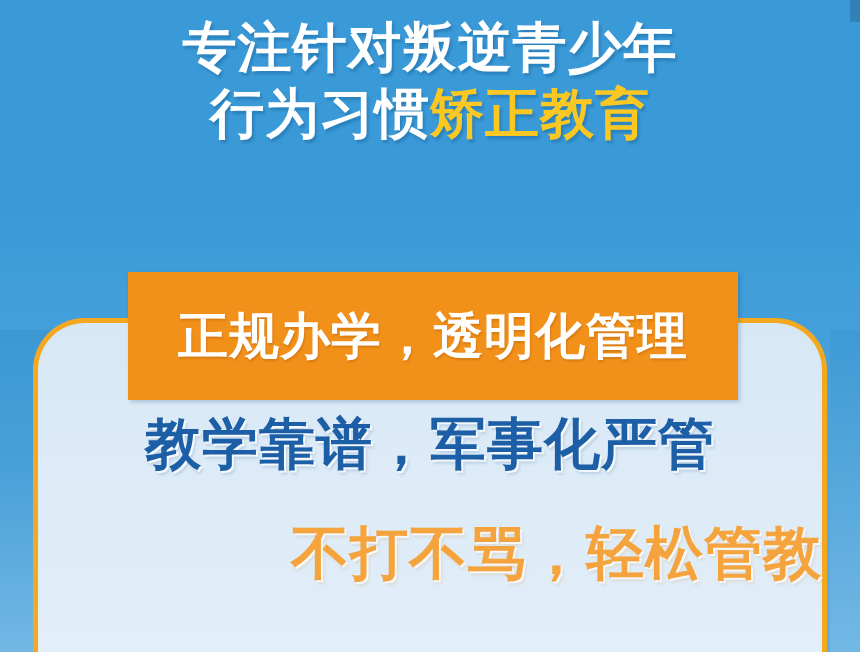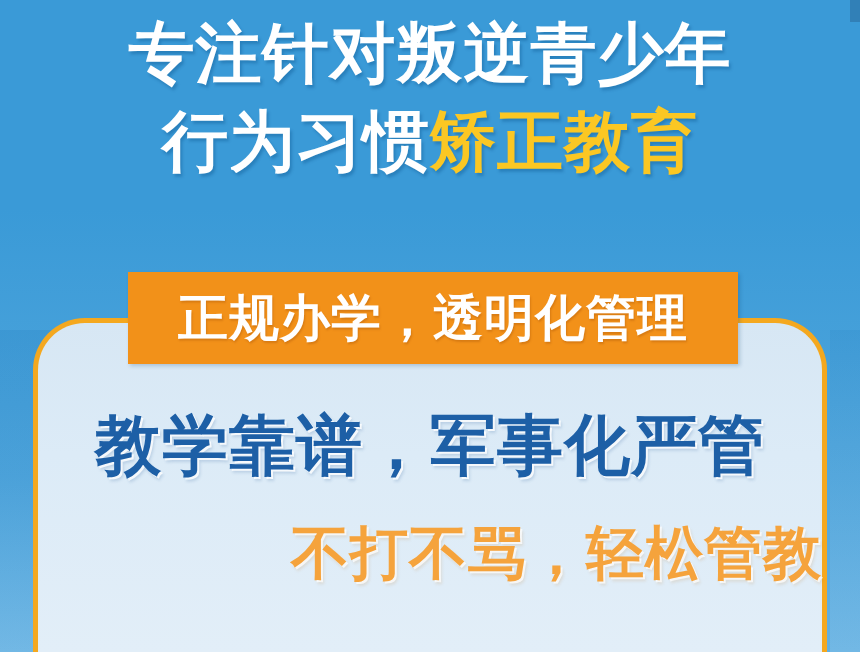--- a/index.html
+++ b/index.html
@@ -52,37 +52,37 @@
   .headline {
     position: absolute;
     left: 0;
     top: 18px;
     width: 860px;
     text-align: center;
     line-height: 1.08;
     user-select: none;
   }
   .headline-line {
-    font-size: 66px;
+    font-size: 54px;
     font-weight: bold;
     letter-spacing: 1px;
     white-space: nowrap;
     text-shadow: 2px 3px 3px rgba(0,70,125,0.30);
   }
   .hl-white { color: #ffffff; }
   .hl-yellow { color: #fbc723; }
-  .headline-line-2 { margin-top: 17px; text-align: center; }
+  .headline-line-2 { margin-top: 8px; text-align: center; }
 
   
   .banner {
     position: absolute;
     left: 128px;
     top: 272px;
     width: 610px;
-    height: 92px;
+    height: 128px;
     background: #f29119;
     box-shadow: 2px 2px 4px rgba(0,60,110,0.22);
     display: flex;
     align-items: center;
     justify-content: center;
     z-index: 3;
   }
   .banner-text {
     color: #ffffff;
     font-size: 50px;
@@ -109,22 +109,22 @@
 
   .card-line {
     position: absolute;
     width: 100%;
     text-align: center;
     white-space: nowrap;
     font-weight: bold;
     user-select: none;
   }
   .card-line-1 {
-    top: 78px;
-    font-size: 66px;
+    top: 84px;
+    font-size: 56px;
     color: #1d5fa6;
     letter-spacing: 1px;
     text-shadow: 2px 2px 0 rgba(255,255,255,0.85), 3px 4px 3px rgba(40,90,150,0.18);
   }
   .card-line-2 {
     top: 192px;
     font-size: 58px;
     color: #f5a33c;
     letter-spacing: 1px;
     text-shadow: 2px 2px 0 rgba(255,255,255,0.75), 3px 4px 3px rgba(190,120,40,0.15);

